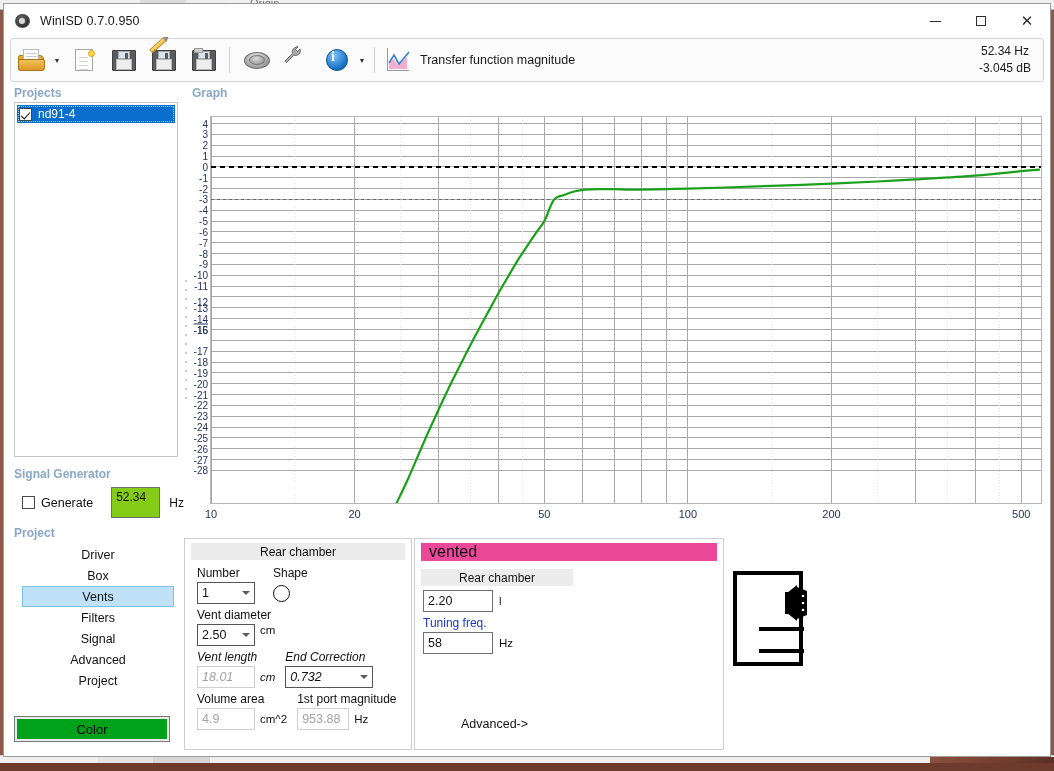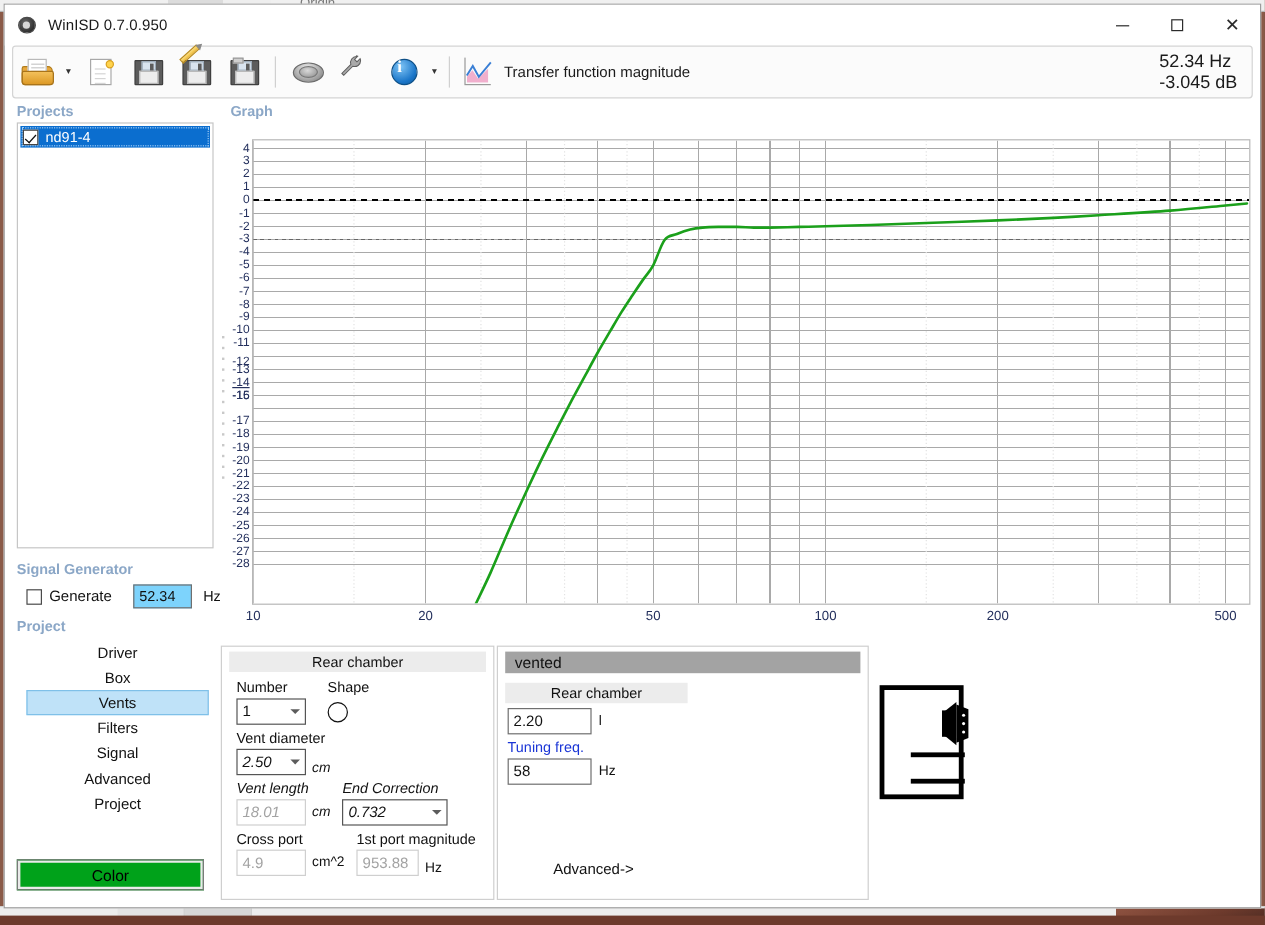--- a/index.html
+++ b/index.html
@@ -182,21 +182,21 @@
   .ic-chart .fillpink {
     position:absolute; left:4px; top:9px; width:18px; height:13px;
     background:#f0a6c8; clip-path: polygon(0 100%, 0 62%, 26% 20%, 52% 72%, 100% 8%, 100% 100%);
     opacity:.9;
   }
   #tf-label {
     font-size: 12.5px; color: #1a1a1a; margin-left: 9px;
   }
   #readouts {
     position: absolute; right: 12px; top: 4px;
-    text-align: left; font-size: 15px; color: #1a1a1a; line-height: 17px;
+    text-align: center; font-size: 12px; color: #1a1a1a; line-height: 17px;
   }
 
   
   #content { flex: 1; display: flex; position: relative; }
 
   
   .grp-caption {
     font-size: 12px; color: #8ba7c7; font-weight: bold;
     padding-left: 8px; padding-top: 4px;
   }
@@ -231,21 +231,21 @@
   #siggen-row {
     display: flex; align-items: center; gap: 6px;
     margin: 6px 0 0 16px;
   }
   .chk {
     width: 13px; height: 13px; background: #fff; border: 1px solid #4a4a4a; flex: none;
   }
   #siggen-row .lbl { font-size: 12.5px; color: #111; }
   #siggen-input {
     margin-left: 12px;
-    width: 56px; height: 20px; border: 1px solid #6f6f6f; background: #7dd3fc;
+    width: 56px; height: 31px; border: 1px solid #6f6f6f; background: #84cc16;
     font-size: 12px; color: #111; padding: 0 4px; line-height: 18px;
   }
   #siggen-unit { font-size: 12px; color: #111; margin-left: 3px; }
 
   #project-nav { margin-top: 4px; }
   .nav-item {
     height: 21px; margin: 0 10px 0 16px;
     display: flex; align-items: center; justify-content: center;
     font-size: 12.5px; color: #111;
   }
@@ -315,23 +315,23 @@
     width: 0; height: 0; border-left: 4px solid transparent; border-right: 4px solid transparent;
     border-top: 4px solid #5c5c5c; margin-left: 6px;
   }
   .unit { font-size: 11.5px; color: #111; }
   .shape-circle {
     width: 17px; height: 17px; border-radius: 50%; border: 1.6px solid #111;
   }
 
   #box-panel { flex: 1; margin-left: 2px; position: relative; }
   #box-title {
-    margin: 4px 6px 0 6px; height: 18px; background: #a3a3a3;
+    margin: 4px 6px 0 6px; height: 18px; background: #ec4899;
     display: flex; align-items: center;
-    font-size: 13px; color: #111; padding-left: 8px;
+    font-size: 16px; color: #111; padding-left: 8px;
   }
   #box-subcap {
     margin: 8px 0 0 6px; width: 152px; height: 17px; background: #ececec;
     display: flex; align-items: center; justify-content: center;
     font-size: 12px; color: #111;
   }
   #advanced-link { position: absolute; left: 46px; bottom: 18px; font-size: 12.5px; color: #111; }
 
   
   #encl {
@@ -672,21 +672,21 @@
               <div>
                 <div class="field-label">Shape</div>
                 <div style="margin-top:5px;">
                     <div class="shape-circle"></div>
                   </div>
               </div>
             </div>
 
             <div style="margin:4px 0 0 12px;">
               <div class="field-label">Vent diameter</div>
-              <div style="display:flex;align-items:flex-end;gap:5px;margin-top:2px;font-style:italic;">
+              <div style="display:flex;align-items:flex-start;gap:5px;margin-top:2px;">
                 <div class="combo" style="width:58px;">
                   <span class="cv">2.50</span>
                   <span class="caret-dn"></span>
                 </div>
                 <span class="unit">cm</span>
               </div>
             </div>
 
             <div style="display:flex; gap:10px; margin:4px 0 0 12px;font-style:italic;">
               <div>
@@ -700,29 +700,29 @@
                 <div class="field-label">End Correction</div>
                 <div class="combo" style="width:88px;margin-top:2px;">
                   <span class="cv">0.732</span>
                   <span class="caret-dn"></span>
                 </div>
               </div>
             </div>
 
             <div style="display:flex; gap:10px; margin:4px 0 0 12px;">
               <div>
-                <div class="field-label">Cross port</div>
+                <div class="field-label">Volume area</div>
                 <div style="display:flex;align-items:center;gap:5px;margin-top:2px;">
                   <div class="tbox ro" style="width:58px;">4.9</div>
                   <span class="unit">cm^2</span>
                 </div>
               </div>
               <div>
                 <div class="field-label">1st port magnitude</div>
-                <div style="display:flex;align-items:flex-end;gap:5px;margin-top:2px;">
+                <div style="display:flex;align-items:center;gap:5px;margin-top:2px;">
                   <div class="tbox ro" style="width:52px;">953.88</div>
                   <span class="unit">Hz</span>
                 </div>
               </div>
             </div>
           </div>
 
           <div id="box-panel" class="panel">
             <div id="box-title">vented</div>
             <div id="box-subcap">Rear chamber</div>

